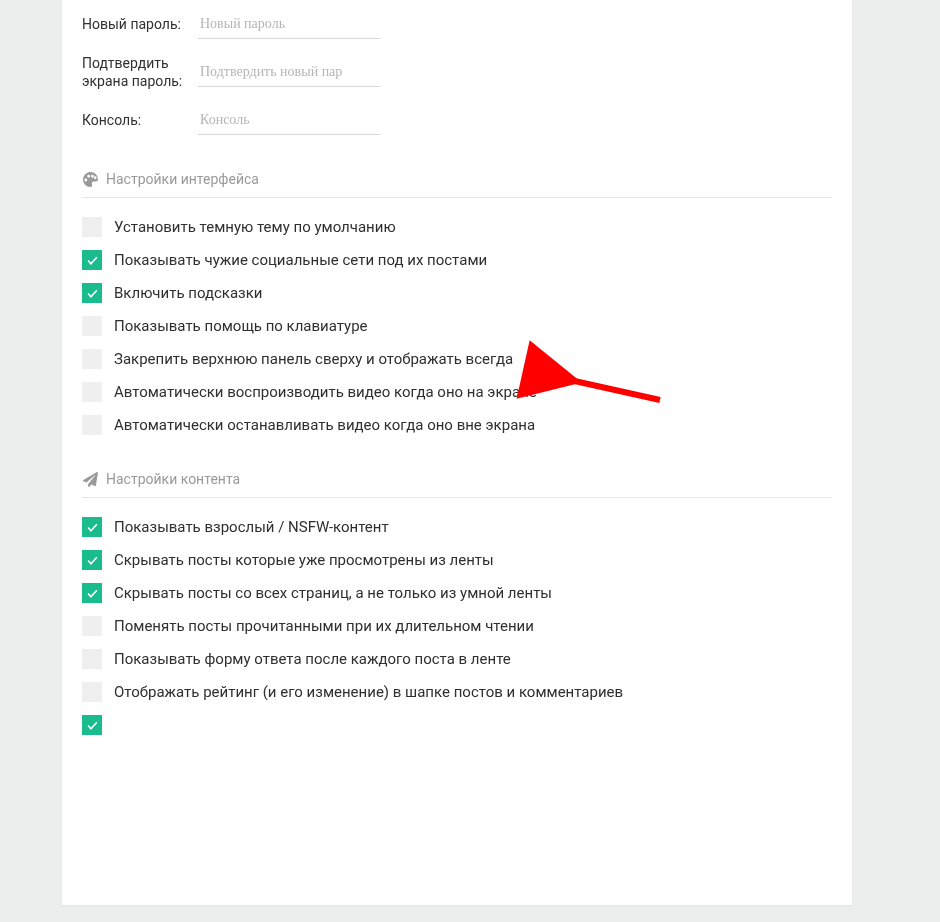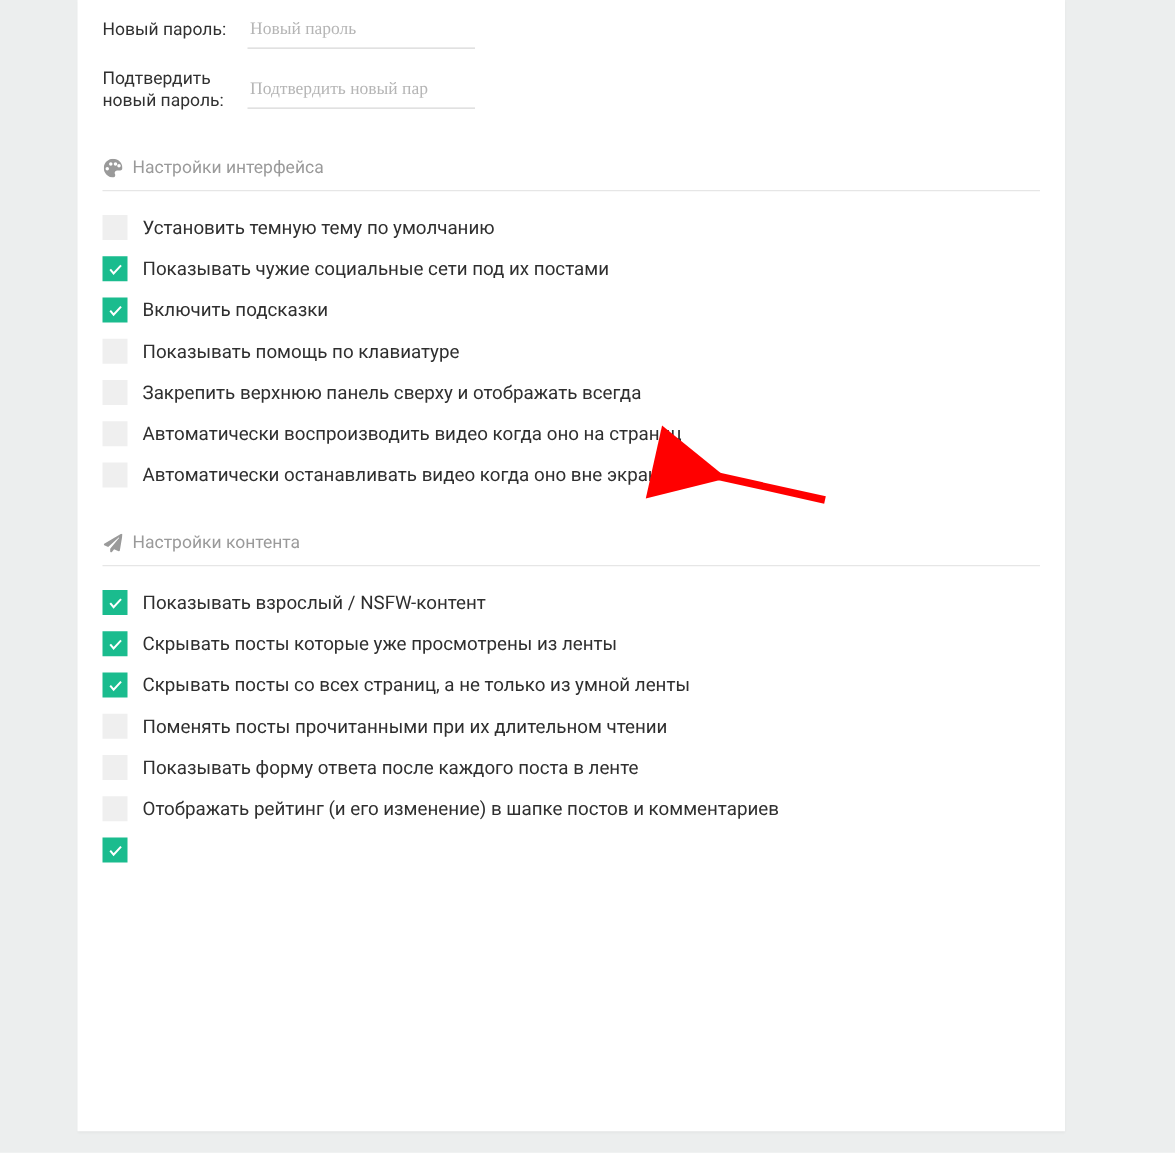--- a/index.html
+++ b/index.html
@@ -133,22 +133,26 @@
 <body>
 
 <div class="page">
   <div class="card">
 
     <div class="form-row">
       <div class="form-label">Новый пароль:</div>
       <input class="form-input" type="password" placeholder="Новый пароль" style="">
     </div>
     <div class="form-row">
-      <div class="form-label">Подтвердить новый пароль:</div>
+      <div class="form-label">Подтвердить экрана пароль:</div>
       <input class="form-input" type="password" placeholder="Подтвердить новый пар" style="">
+    </div>
+    <div class="form-row">
+      <div class="form-label">Консоль:</div>
+      <input class="form-input" type="text" placeholder="Консоль" style="">
     </div>
 
     <div class="section-heading">
       <span class="sh-icon">
         <svg viewBox="0 0 512 512">
             <path d="M204.3 5C104.9 24.4 24.8 104.3 5.2 203.4c-37 187 131.7 326.4 258.8 306.7 41.2-6.4 61.4-54.6 42.5-91.7-23.1-45.4 9.9-98.4 60.9-98.4h79.7c35.8 0 64.8-29.6 64.9-65.3C511.5 97.1 368.1-26.9 204.3 5zM96 320a48 48 0 1 1 0-96 48 48 0 1 1 0 96zm48-176a48 48 0 1 1 96 0 48 48 0 1 1-96 0zm176-48a48 48 0 1 1 0 96 48 48 0 1 1 0-96zm96 144a48 48 0 1 1 0-96 48 48 0 1 1 0 96z"></path>
           </svg>
       </span>
       <span>Настройки интерфейса</span>
     </div>
@@ -176,21 +180,21 @@
         <div class="cb-row">
           <span class="cb-box"></span>
           <span class="cb-label">Показывать помощь по клавиатуре</span>
         </div>
         <div class="cb-row">
           <span class="cb-box"></span>
           <span class="cb-label">Закрепить верхнюю панель сверху и отображать всегда</span>
         </div>
         <div class="cb-row">
           <span class="cb-box"></span>
-          <span class="cb-label">Автоматически воспроизводить видео когда оно на страниц</span>
+          <span class="cb-label">Автоматически воспроизводить видео когда оно на экране</span>
         </div>
         <div class="cb-row">
           <span class="cb-box"></span>
           <span class="cb-label">Автоматически останавливать видео когда оно вне экрана</span>
         </div>
       </div>
 
     <div class="section-heading">
       <span class="sh-icon">
         <svg viewBox="0 0 512 512">

